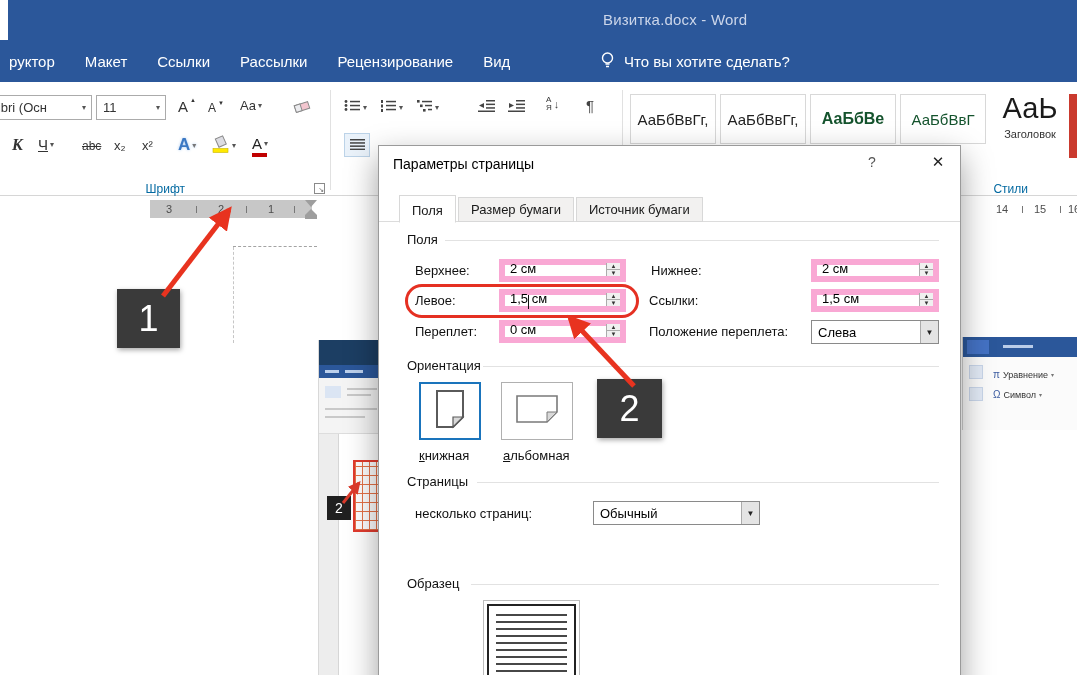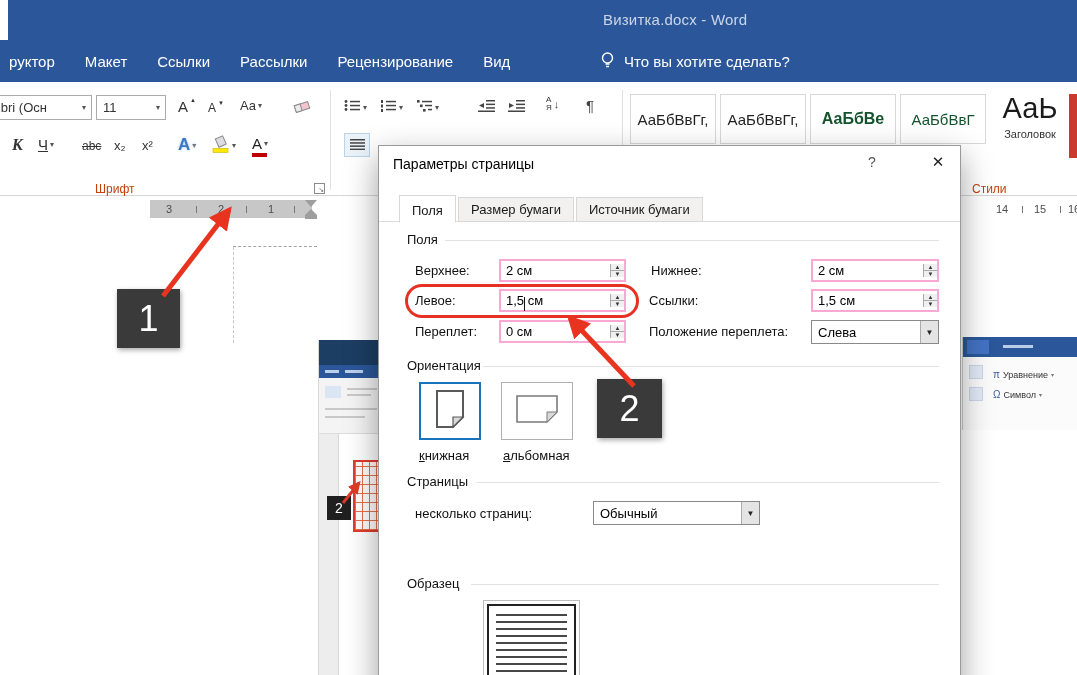--- a/index.html
+++ b/index.html
@@ -20,21 +20,21 @@
 
 .ribbon{position:absolute;left:0;top:82px;width:1077px;height:114px;background:#fff;border-bottom:1px solid #d6d6d6}
 .combo1{height:25px;border:1px solid #ababab;background:#fff;display:flex;align-items:center;font-size:13px;color:#333}
 .combo1 .cval{flex:1;padding-left:6px;white-space:nowrap;overflow:hidden}
 .combo1 .dd{width:14px;font-size:8px;color:#555;text-align:center}
 .rbtn{position:absolute;color:#333;font-size:14px;display:flex;align-items:center;gap:2px}
 .mini-caret{font-size:8px;color:#555}
 .vsep{position:absolute;width:1px;background:#e1e1e1}
 .chip{position:absolute;width:86px;height:50px;border:1px solid #d8d8d8;background:#fff;display:flex;align-items:center;justify-content:center;font-size:15px;color:#222}
 .chip.blue{color:#14532d}
-.grp-label{position:absolute;font-size:12px;color:#c2410c;text-align:left}
+.grp-label{position:absolute;font-size:12px;color:#0369a1;text-align:right}
 .launcher{position:absolute;width:11px;height:11px;border:1px solid #8a8a8a;font-size:7px;color:#666;display:flex;align-items:flex-end;justify-content:flex-end;line-height:6px}
 .redstrip{position:absolute;background:#ca3a2e}
 .hglow{color:#3b78c3;font-weight:bold;text-shadow:0 0 3px #a9c9ee}
 .colorbar{position:absolute;left:0;bottom:-5px;width:15px;height:4px}
 
 
 .ruler{position:absolute;left:0;top:196px;width:1077px;height:26px;background:#fff}
 .ruler .grayband{position:absolute;left:150px;top:4px;width:162px;height:18px;background:#c7c7c7}
 .rnum{position:absolute;top:7px;font-size:11px;color:#4d4d4d}
 .rtick{position:absolute;top:10px;width:1px;height:7px;background:#777}
@@ -75,21 +75,21 @@
 .dlg-title{position:absolute;left:14px;top:10px;font-size:14px}
 .dlg-help{position:absolute;left:482px;top:8px;width:22px;text-align:center;font-size:14px;color:#555}
 .dlg-close{position:absolute;left:535px;top:0;width:48px;height:32px;display:flex;align-items:center;justify-content:center;font-size:15px;color:#222}
 .dtabs{position:absolute;left:20px;top:48px;display:flex;align-items:flex-end;height:28px;z-index:3}
 .dtab{background:#f2f1f0;border:1px solid #d8d8d8;padding:4px 12px 5px;font-size:13px;height:25px;margin-right:2px;color:#1a1a1a}
 .dtab.active{background:#fff;height:28px;padding-top:7px;border-bottom:1px solid #fff;margin-bottom:-1px}
 .dlg-body{position:absolute;left:0;top:75px;width:581px;height:485px;border-top:1px solid #dcdcdc;background:#fff}
 .grp{position:absolute;font-size:13px;color:#111}
 .gline{position:absolute;border-top:1px solid #e2e2e2}
 .flabel{position:absolute;font-size:13px;color:#111}
-.spin{position:absolute;width:127px;height:23px;border:2px solid #f9a8d4;background:#fff;display:flex;align-items:center}
+.spin{position:absolute;width:127px;height:23px;border:6px solid #f9a8d4;background:#fff;display:flex;align-items:flex-end}
 .spin-val{flex:1;padding-left:5px;font-size:13px;display:flex;align-items:center;position:relative}
 .caret{position:absolute;left:23px;top:4px;width:1px;height:14px;background:#111}
 .spin-btns{width:14px;display:flex;flex-direction:column;border-left:1px solid #ababab}
 .sb{flex:1;display:flex;align-items:center;justify-content:center;font-size:6px;background:#f0f0f0;color:#333}
 .sb+.sb{border-top:1px solid #ababab}
 .dcombo{position:absolute;height:24px;border:1px solid #8a8a8a;background:#fff;display:flex;align-items:stretch}
 .dcombo .cv{flex:1;padding-left:6px;font-size:13px;display:flex;align-items:center}
 .dcombo .cb{width:18px;background:#e4e4e4;border-left:1px solid #ababab;display:flex;align-items:center;justify-content:center;font-size:8px;color:#222}
 .hl-oval{position:absolute;left:26px;top:62px;width:234px;height:34px;border:3px solid #e53022;border-radius:17px;z-index:6}
 .otile{position:absolute;width:62px;height:58px;background:#fff;display:flex;align-items:center;justify-content:center}

